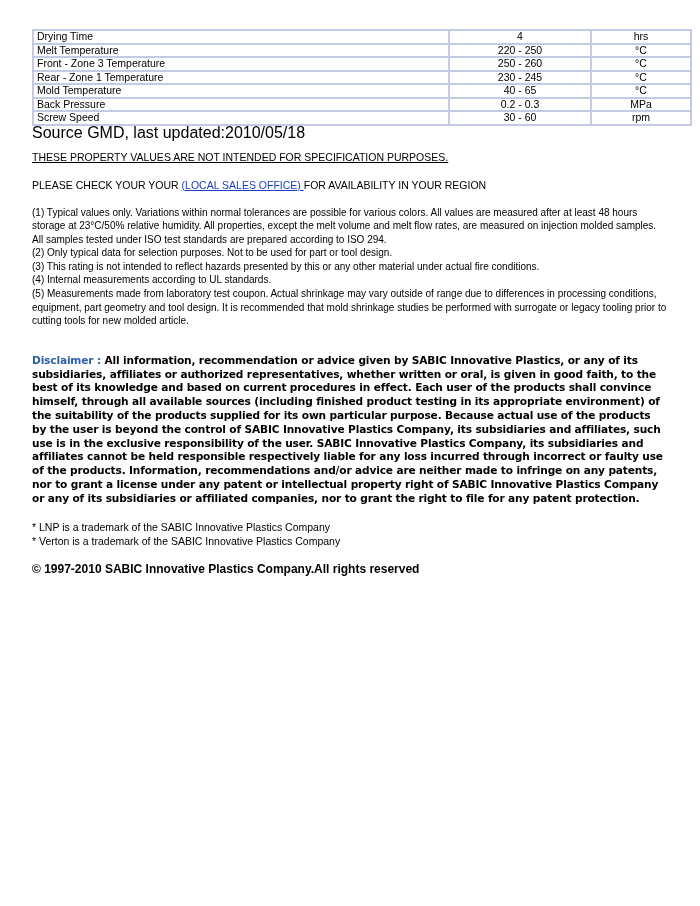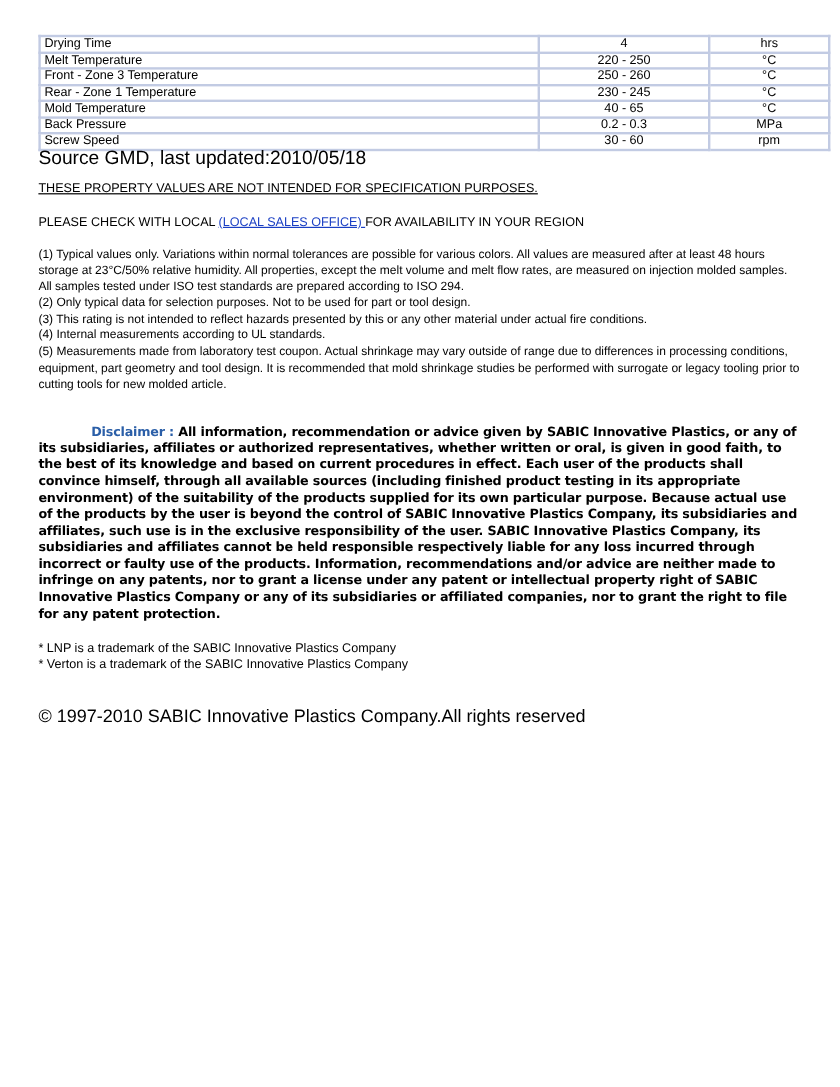--- a/index.html
+++ b/index.html
@@ -61,30 +61,31 @@
     }
     .footnotes div { margin: 0; }
     .disclaimer {
       margin-top: 26px;
       font-family: "DejaVu Sans", sans-serif;
       font-weight: bold;
       font-size: 10.6px;
       line-height: 13.8px;
       letter-spacing: -0.15px;
     }
-    .disclaimer .dlabel { color: #2b5fa8; margin-left: 44px; }
+    .disclaimer .dlabel { color: #2b5fa8; }
     .trademarks {
       margin-top: 14px;
       font-size: 10.5px;
       line-height: 14px;
     }
     .copyright {
-      margin-top: 30px;
-      font-size: 15px;
+      margin-top: 14px;
+      font-size: 12px;
       line-height: 14px;
+      font-weight: bold;
     }
   </style>
 </head>
 <body>
 
 <div class="page">
 
   <table class="props">
     <tbody>
       <tr>
@@ -122,21 +123,21 @@
         <td class="value">30 - 60</td>
         <td class="unit">rpm</td>
       </tr>
     </tbody>
   </table>
 
   <div class="source">Source GMD, last updated:2010/05/18</div>
 
   <p class="notice notice1">THESE PROPERTY VALUES ARE NOT INTENDED FOR SPECIFICATION PURPOSES.</p>
 
-  <p class="notice notice2"><span>PLEASE CHECK WITH LOCAL </span><a href="#">(LOCAL SALES OFFICE) </a><span>FOR AVAILABILITY IN YOUR REGION</span></p>
+  <p class="notice notice2"><span>PLEASE CHECK YOUR YOUR </span><a href="#">(LOCAL SALES OFFICE) </a><span>FOR AVAILABILITY IN YOUR REGION</span></p>
 
   <div class="footnotes">
     <div>(1) Typical values only. Variations within normal tolerances are possible for various colors. All values are measured after at least 48 hours storage at 23°C/50% relative humidity. All properties, except the melt volume and melt flow rates, are measured on injection molded samples. All samples tested under ISO test standards are prepared according to ISO 294.</div>
     <div>(2) Only typical data for selection purposes. Not to be used for part or tool design.</div>
     <div>(3) This rating is not intended to reflect hazards presented by this or any other material under actual fire conditions.</div>
     <div>(4) Internal measurements according to UL standards.</div>
     <div>(5) Measurements made from laboratory test coupon. Actual shrinkage may vary outside of range due to differences in processing conditions, equipment, part geometry and tool design. It is recommended that mold shrinkage studies be performed with surrogate or legacy tooling prior to cutting tools for new molded article.</div>
   </div>
 
   <div class="disclaimer"><span class="dlabel">Disclaimer : </span><span>All information, recommendation or advice given by SABIC Innovative Plastics, or any of its subsidiaries, affiliates or authorized representatives, whether written or oral, is given in good faith, to the best of its knowledge and based on current procedures in effect. Each user of the products shall convince himself, through all available sources (including finished product testing in its appropriate environment) of the suitability of the products supplied for its own particular purpose. Because actual use of the products by the user is beyond the control of SABIC Innovative Plastics Company, its subsidiaries and affiliates, such use is in the exclusive responsibility of the user. SABIC Innovative Plastics Company, its subsidiaries and affiliates cannot be held responsible respectively liable for any loss incurred through incorrect or faulty use of the products. Information, recommendations and/or advice are neither made to infringe on any patents, nor to grant a license under any patent or intellectual property right of SABIC Innovative Plastics Company or any of its subsidiaries or affiliated companies, nor to grant the right to file for any patent protection.</span></div>

